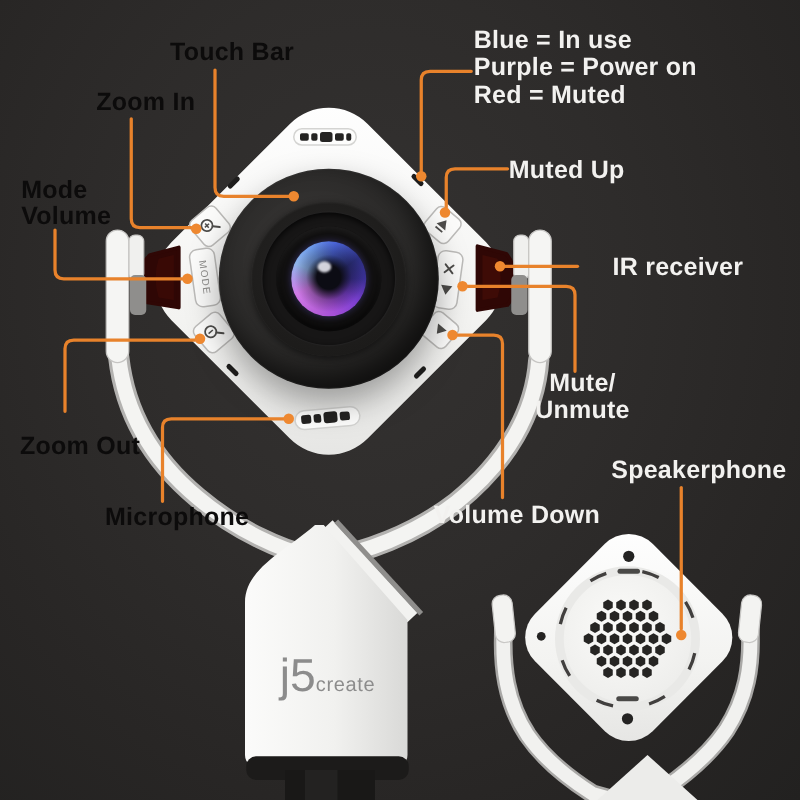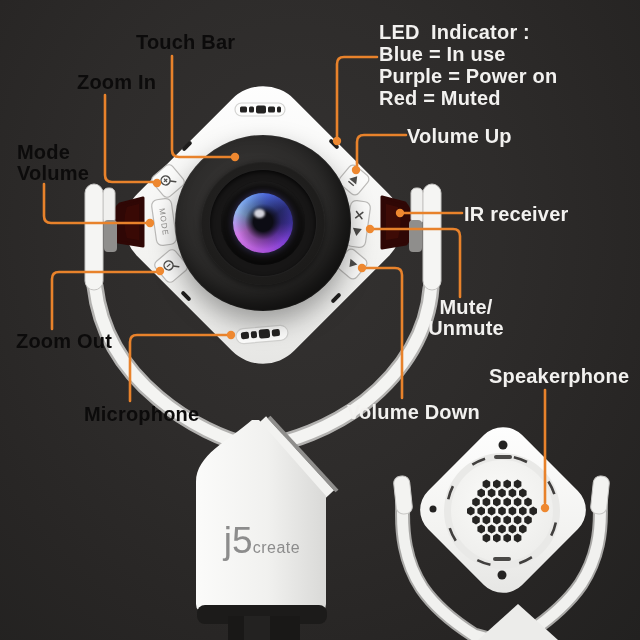--- a/index.html
+++ b/index.html
@@ -276,31 +276,30 @@
         <circle cx="545" cy="508" r="4.2" fill="#ee8830" stroke="none"></circle>
     </g>
   </svg>
 
   <div class="lbl dark" style="left:136px;top:31px;">Touch Bar</div>
   <div class="lbl dark" style="left:77px;top:71px;">Zoom In</div>
   <div class="lbl dark two-line" style="left:17px;top:142px;">
     <div>Mode</div>
     <div>Volume</div>
   </div>
-  <div class="lbl dark" style="left:16px;top:330px;">Zoom Out</div>
+  <div class="lbl dark" style="left:16px;top:346px;">Zoom Out</div>
   <div class="lbl dark" style="left:84px;top:403px;">Microphone</div>
 
   <div class="lbl light led-block" style="left:379px;top:21px;">
-    <div>LED  Indicator :</div>
     <div>Blue = In use</div>
     <div>Purple = Power on</div>
     <div>Red = Muted</div>
   </div>
-  <div class="lbl light" style="left:407px;top:125px;">Volume Up</div>
-  <div class="lbl light" style="left:464px;top:203px;text-align:right;">IR receiver</div>
+  <div class="lbl light" style="left:407px;top:125px;">Muted Up</div>
+  <div class="lbl light" style="left:490px;top:203px;text-align:right;">IR receiver</div>
   <div class="lbl light two-line center" style="left:424px;top:297px;width:84px;">
     <div>Mute/</div>
     <div>Unmute</div>
   </div>
   <div class="lbl light" style="left:347px;top:401px;">Volume Down</div>
   <div class="lbl light" style="left:489px;top:365px;">Speakerphone</div>
 
 </div>
 
 </body></html>

